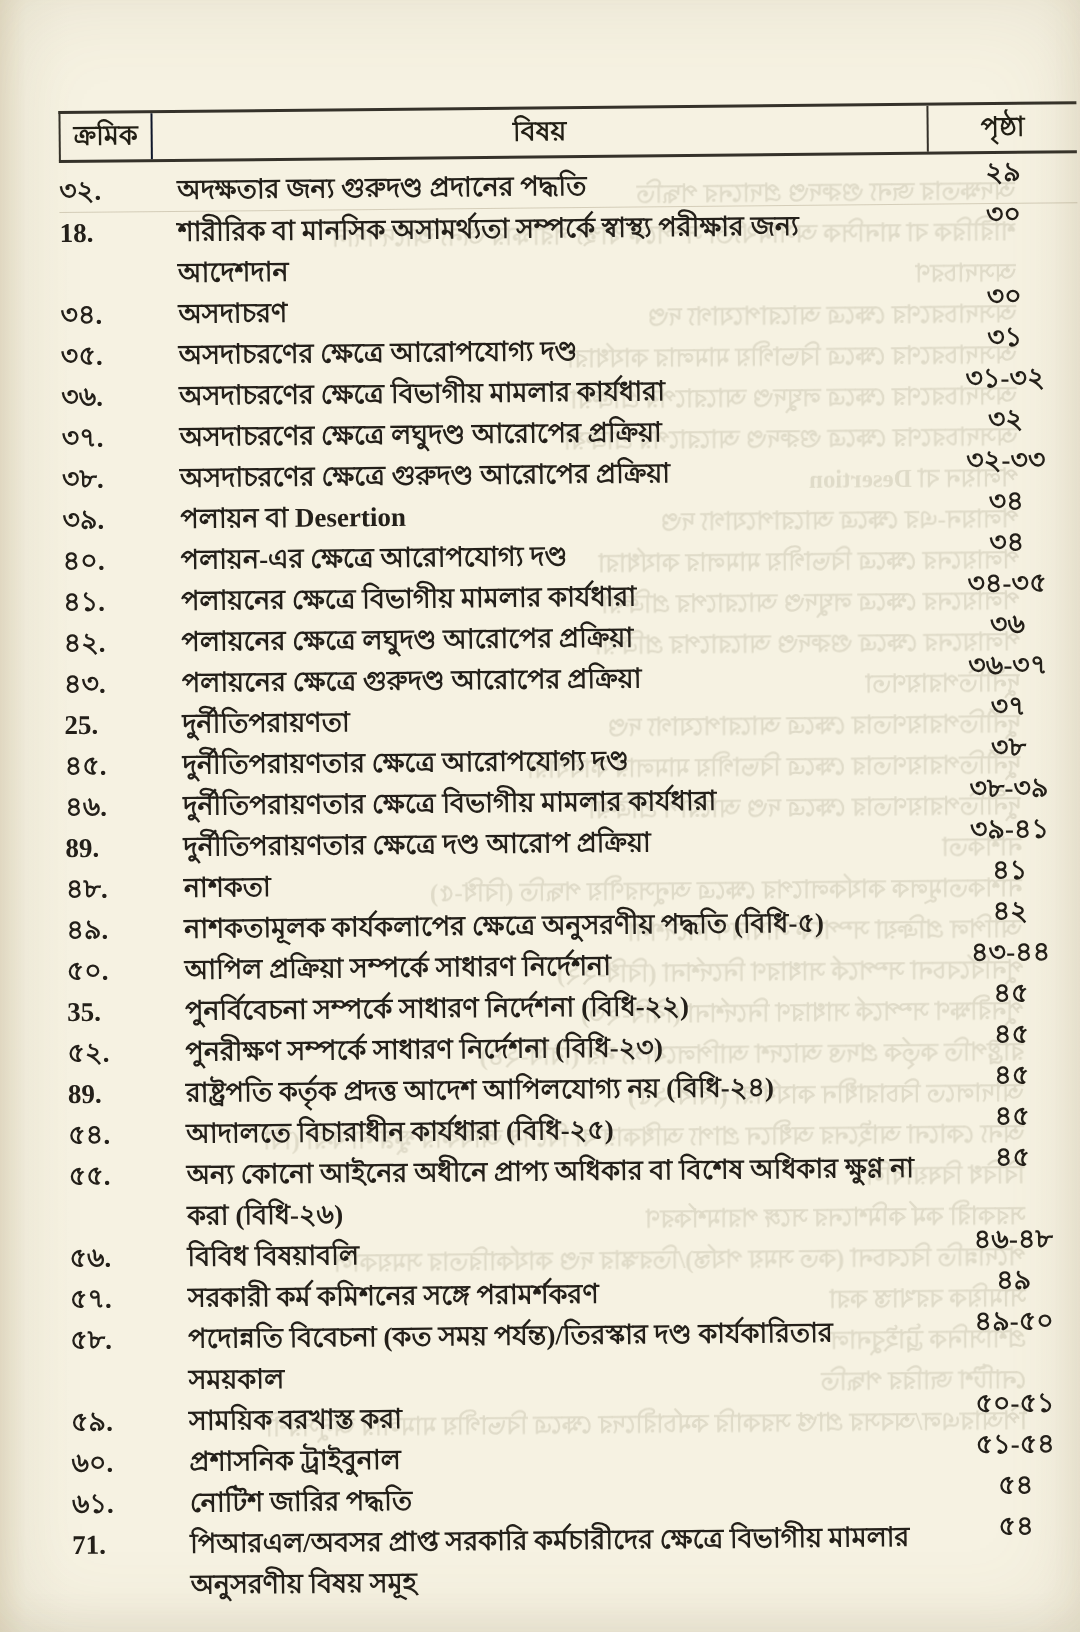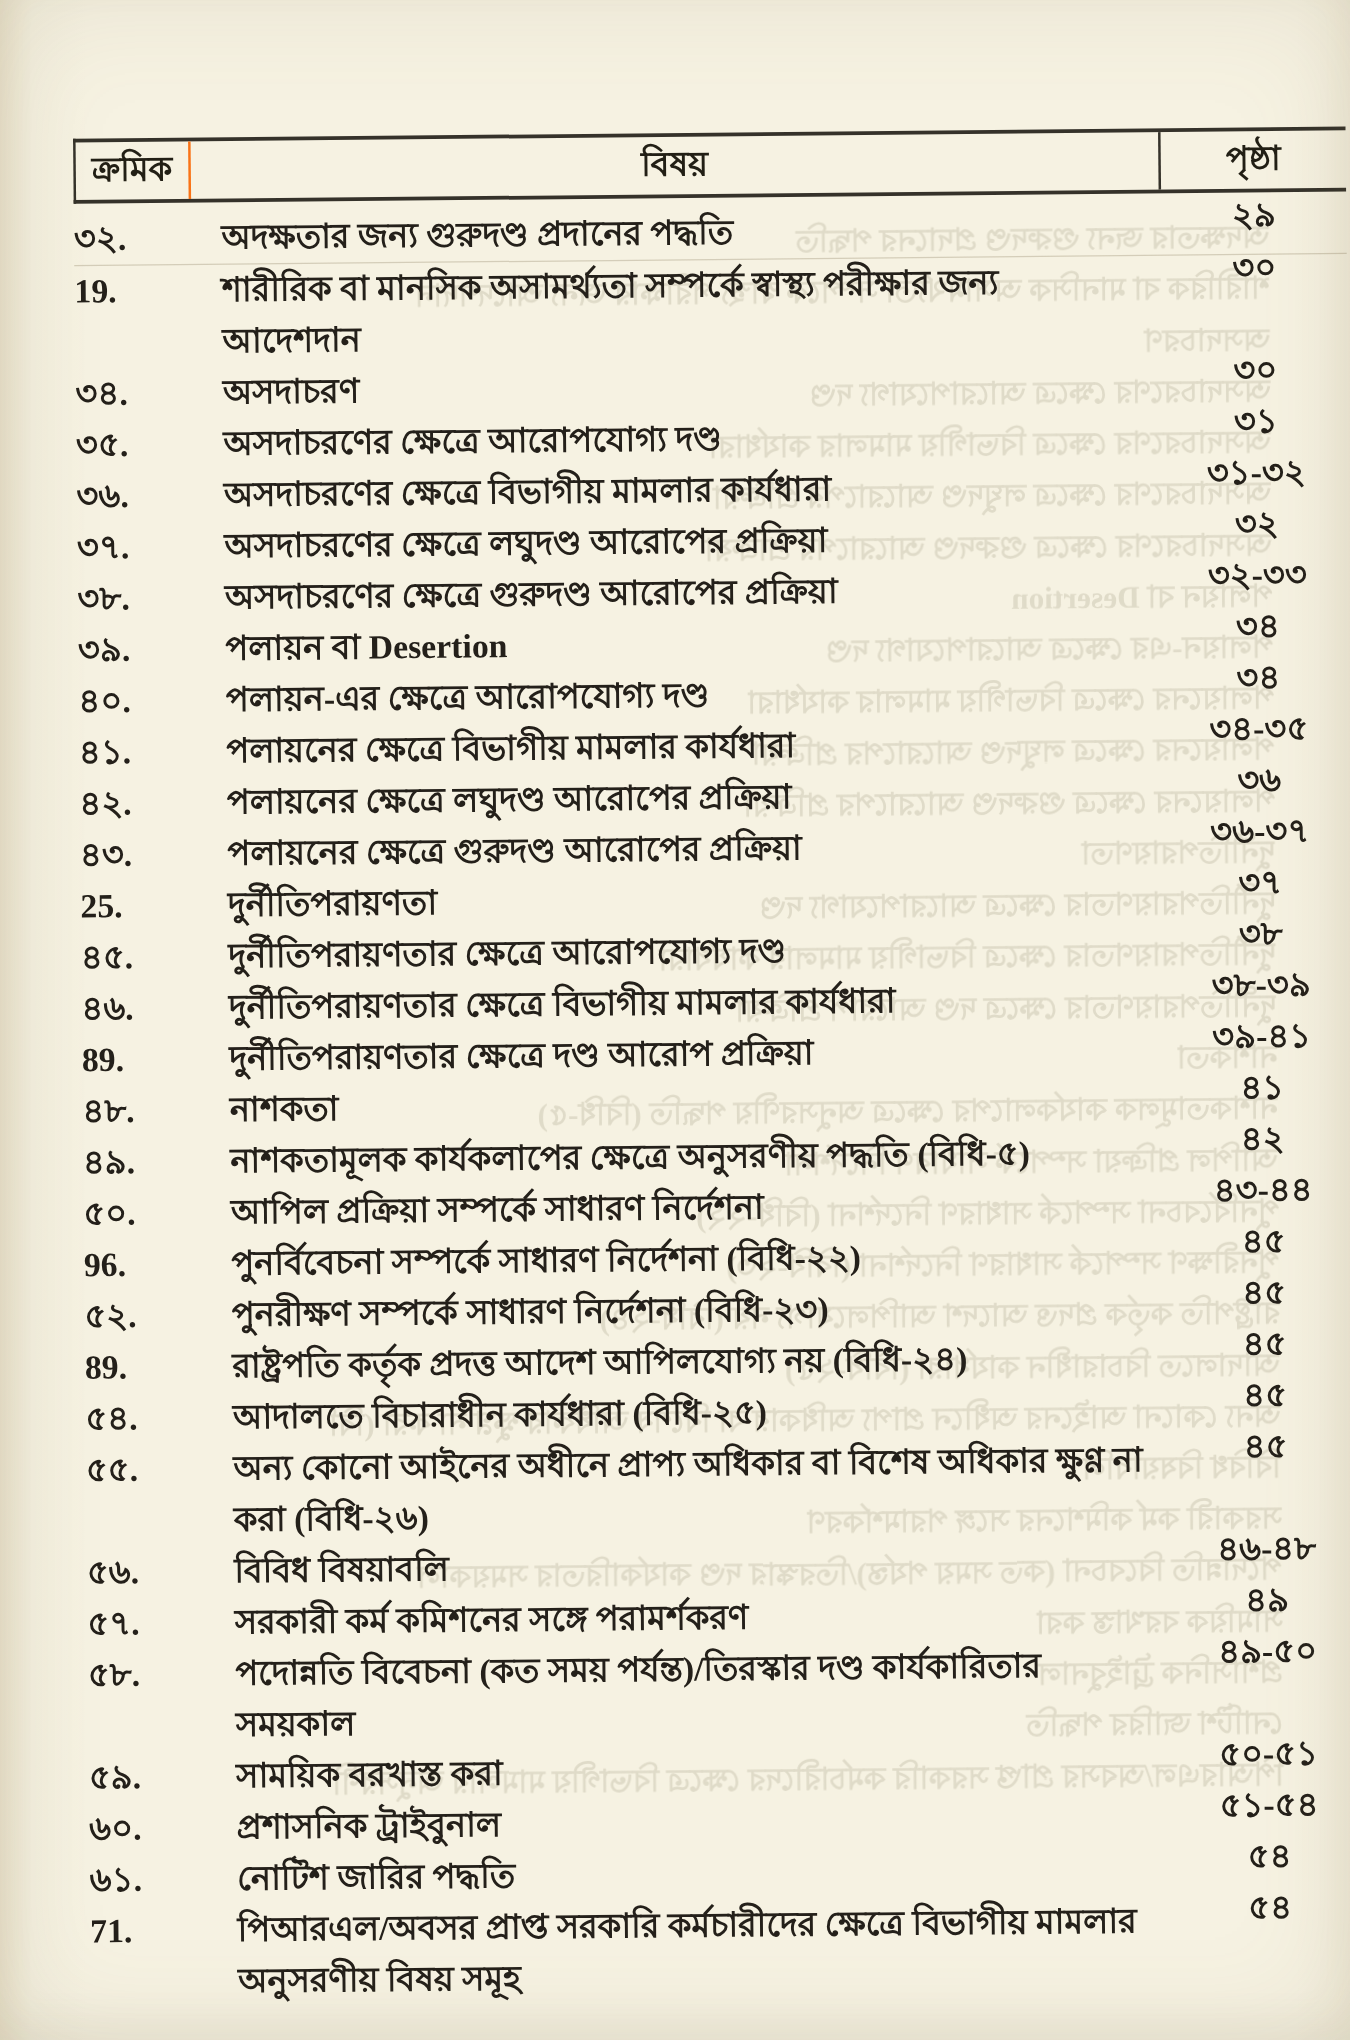--- a/index.html
+++ b/index.html
@@ -14,21 +14,21 @@
     box-shadow:inset 0 0 90px rgba(120,105,70,.12), inset 0 -14px 30px rgba(120,105,70,.08);}
   .scan{position:absolute;left:0;top:0;width:1080px;transform:rotate(-0.55deg);transform-origin:35% 30%;}
 
   
   .toc{position:relative;margin:108px 0 0 62px;color:#221f15;}
   .toc-header{
     display:flex;align-items:stretch;height:46px;
     border-top:3px solid #35322a;border-bottom:3px solid #35322a;border-left:2px solid #35322a;
     font-size:27px;font-weight:600;
   }
-  .h-serial{width:90px;display:flex;align-items:center;justify-content:center;border-right:2px solid #f97316;}
+  .h-serial{width:90px;display:flex;align-items:center;justify-content:center;border-right:2px solid #0f172a;}
   .h-subject{flex:1;display:flex;align-items:center;justify-content:center;border-right:2px solid #35322a;}
   .h-page{width:148px;display:flex;align-items:center;justify-content:center;}
 
   .toc-body{position:relative;padding-top:8px;}
   .toc-row{display:flex;align-items:baseline;min-height:41px;line-height:41px;
     font-size:27px;font-weight:600;color:#24201a;}
   .toc-row:first-child{border-bottom:1px solid rgba(125,113,78,.28);}
   .c-serial{width:90px;padding-right:6px;flex:none;}
   .c-subject{flex:1;padding-left:22px;padding-right:14px;}
   .c-page{width:148px;flex:none;text-align:center;transform:translateY(-10px);white-space:nowrap;}
@@ -148,21 +148,21 @@
       <div class="h-subject">বিষয়</div>
       <div class="h-page">পৃষ্ঠা</div>
     </div>
     <div class="toc-body" id="toc-body">
         <div class="toc-row">
           <div class="c-serial">৩২.</div>
           <div class="c-subject">অদক্ষতার জন্য গুরুদণ্ড প্রদানের পদ্ধতি</div>
           <div class="c-page">২৯</div>
         </div>
         <div class="toc-row">
-          <div class="c-serial">19.</div>
+          <div class="c-serial">18.</div>
           <div class="c-subject">শারীরিক বা মানসিক অসামর্থ্যতা সম্পর্কে স্বাস্থ্য পরীক্ষার জন্য আদেশদান</div>
           <div class="c-page">৩০</div>
         </div>
         <div class="toc-row">
           <div class="c-serial">৩৪.</div>
           <div class="c-subject">অসদাচরণ</div>
           <div class="c-page">৩০</div>
         </div>
         <div class="toc-row">
           <div class="c-serial">৩৫.</div>
@@ -238,21 +238,21 @@
           <div class="c-serial">৪৯.</div>
           <div class="c-subject">নাশকতামূলক কার্যকলাপের ক্ষেত্রে অনুসরণীয় পদ্ধতি (বিধি-৫)</div>
           <div class="c-page">৪২</div>
         </div>
         <div class="toc-row">
           <div class="c-serial">৫০.</div>
           <div class="c-subject">আপিল প্রক্রিয়া সম্পর্কে সাধারণ নির্দেশনা</div>
           <div class="c-page">৪৩-৪৪</div>
         </div>
         <div class="toc-row">
-          <div class="c-serial">96.</div>
+          <div class="c-serial">35.</div>
           <div class="c-subject">পুনর্বিবেচনা সম্পর্কে সাধারণ নির্দেশনা (বিধি-২২)</div>
           <div class="c-page">৪৫</div>
         </div>
         <div class="toc-row">
           <div class="c-serial">৫২.</div>
           <div class="c-subject">পুনরীক্ষণ সম্পর্কে সাধারণ নির্দেশনা (বিধি-২৩)</div>
           <div class="c-page">৪৫</div>
         </div>
         <div class="toc-row">
           <div class="c-serial">89.</div>

